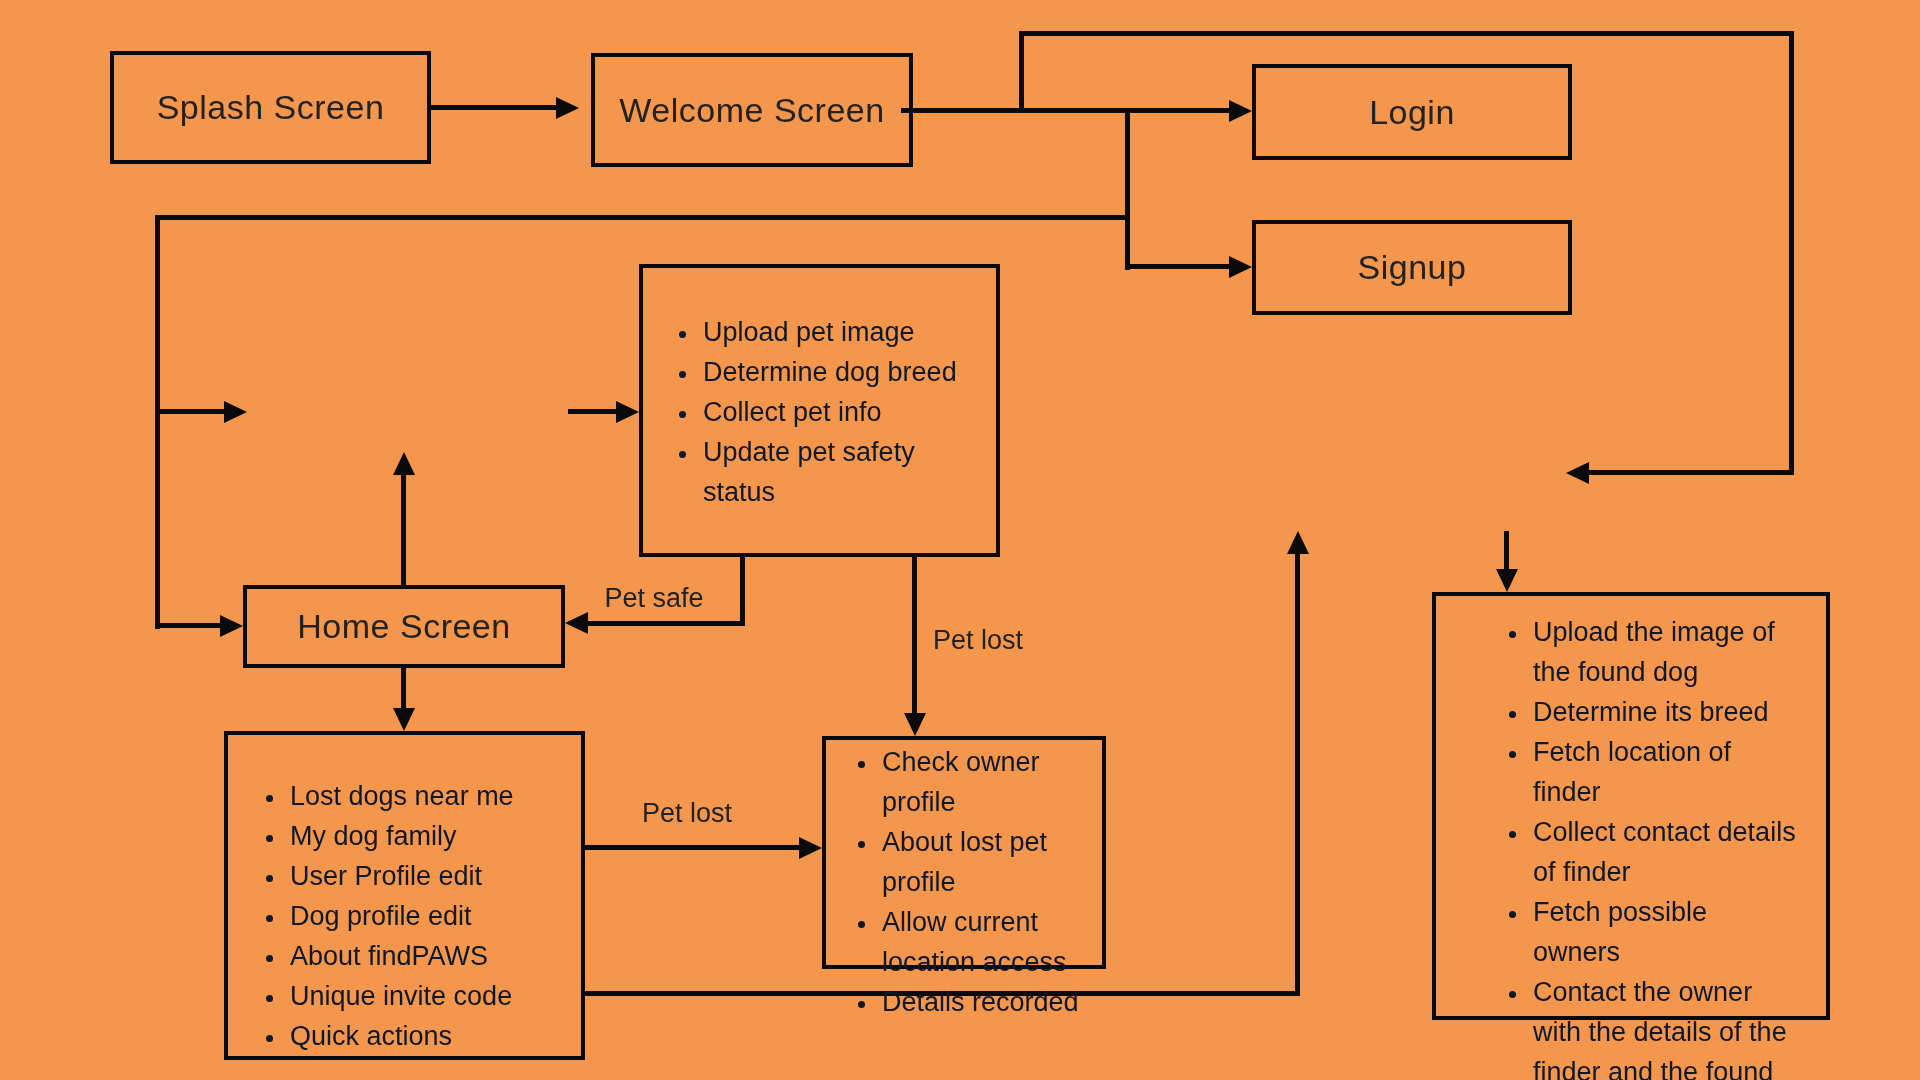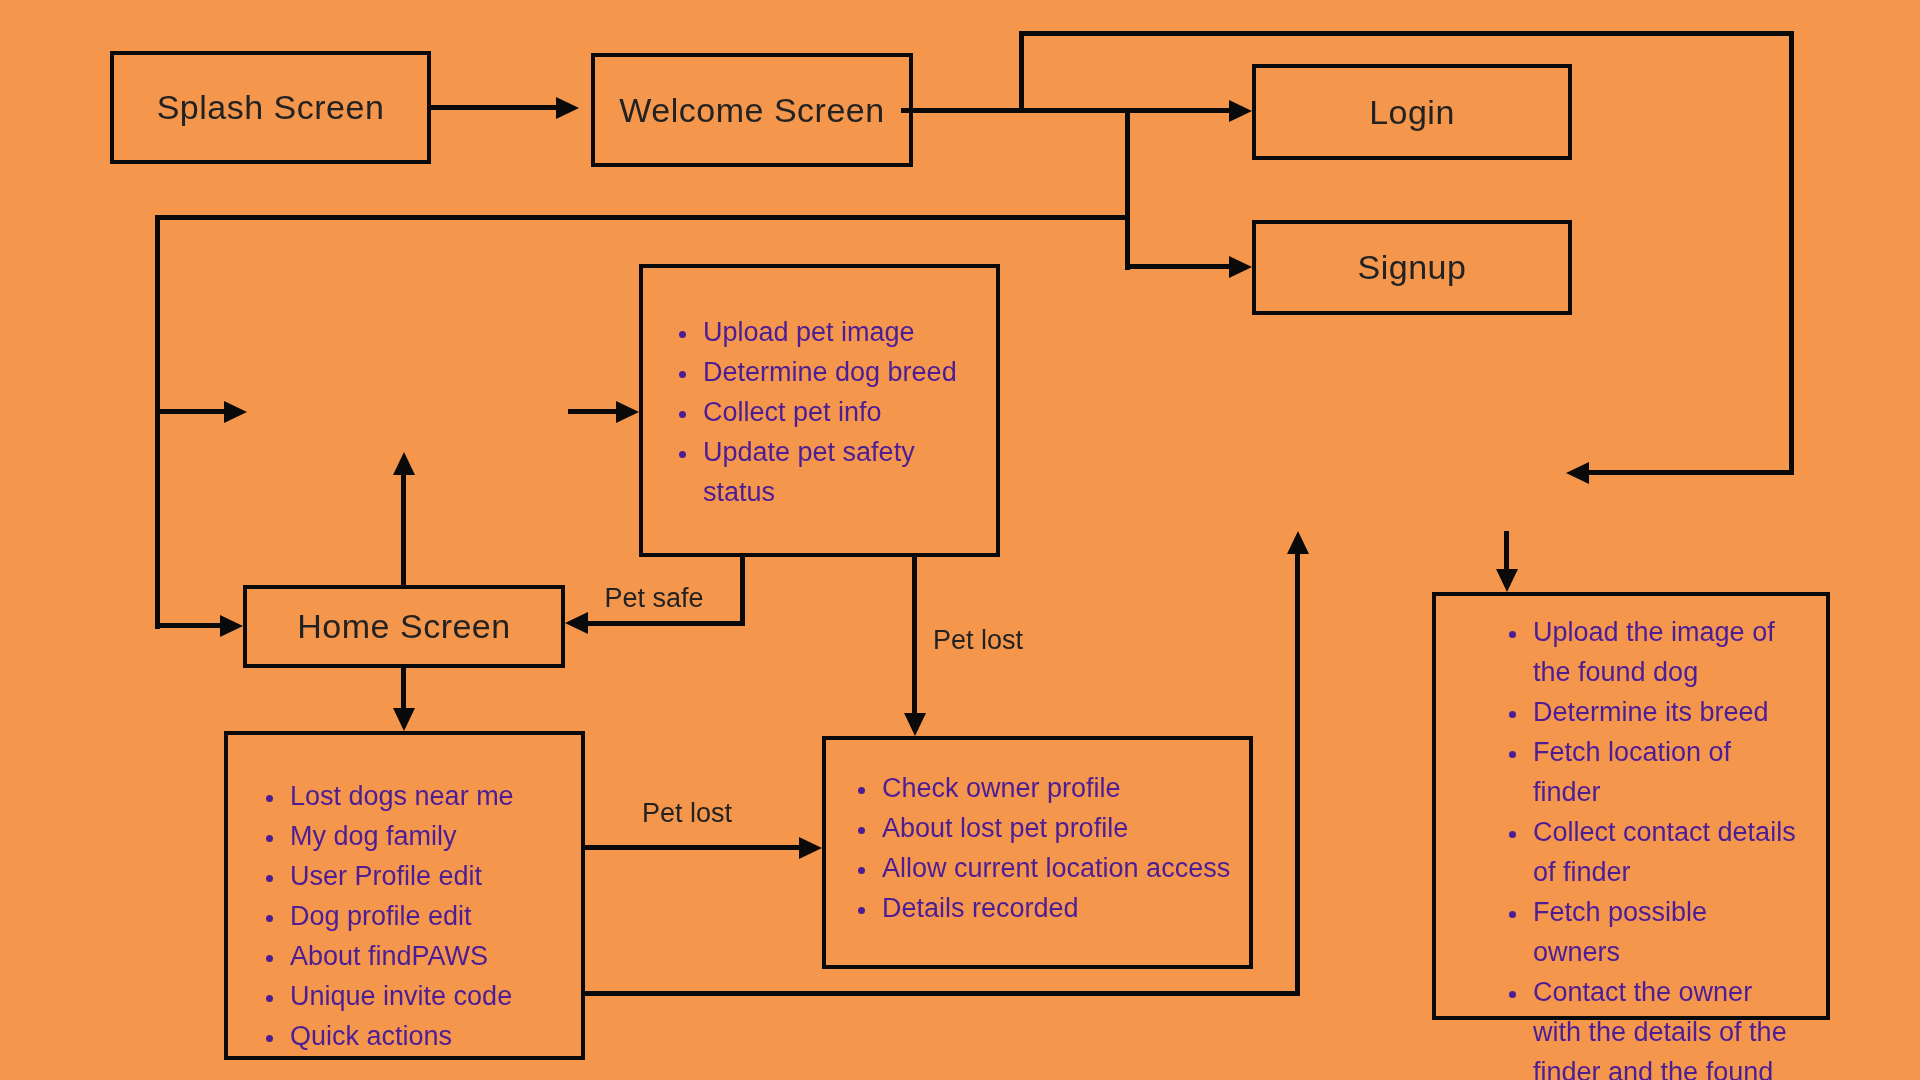--- a/index.html
+++ b/index.html
@@ -12,21 +12,21 @@
     position:absolute; border:4px solid #0a0a0a; box-sizing:border-box;
     display:flex; align-items:center; justify-content:center;
   }
   .box .title {
     font-size:34px; font-weight:300; color:#222; letter-spacing:0.5px;
     white-space:nowrap;
   }
   .listbox { align-items:flex-start; justify-content:flex-start; }
   .listbox ul { margin:0; list-style:disc; }
   .listbox li {
-    font-size:27px; font-weight:300; color:#4c1d95; line-height:40px;
+    font-size:27px; font-weight:300; color:#0f172a; line-height:40px;
     padding-left:4px;
   }
   .listbox li::marker { font-size:22px; }
   .hl { position:absolute; height:5px; background:#0a0a0a; }
   .vl { position:absolute; width:5px; background:#0a0a0a; }
   .arr { position:absolute; width:0; height:0; }
   .arr.right { border-top:11px solid transparent; border-bottom:11px solid transparent; border-left:23px solid #0a0a0a; }
   .arr.left  { border-top:11px solid transparent; border-bottom:11px solid transparent; border-right:23px solid #0a0a0a; }
   .arr.up    { border-left:11px solid transparent; border-right:11px solid transparent; border-bottom:23px solid #0a0a0a; }
   .arr.down  { border-left:11px solid transparent; border-right:11px solid transparent; border-top:23px solid #0a0a0a; }
@@ -130,21 +130,21 @@
         <li>Lost dogs near me</li>
         <li>My dog family</li>
         <li>User Profile edit</li>
         <li>Dog profile edit</li>
         <li>About findPAWS</li>
         <li>Unique invite code</li>
         <li>Quick actions</li>
       </ul>
   </div>
 
-  <div class="box listbox" style="left:822px; top:736px; width:431px; height:233px; padding:28px 10px 0 0;">
+  <div class="box listbox" style="left:822px; top:736px; width:284px; height:233px; padding:2px 10px 0 0;">
     <ul style="padding-left:52px;">
         <li>Check owner profile</li>
         <li>About lost pet profile</li>
         <li>Allow current location access</li>
         <li>Details recorded</li>
       </ul>
   </div>
 
 
   <div class="box listbox" style="left:1432px; top:592px; width:398px; height:428px; padding:16px 26px 0 0;">

